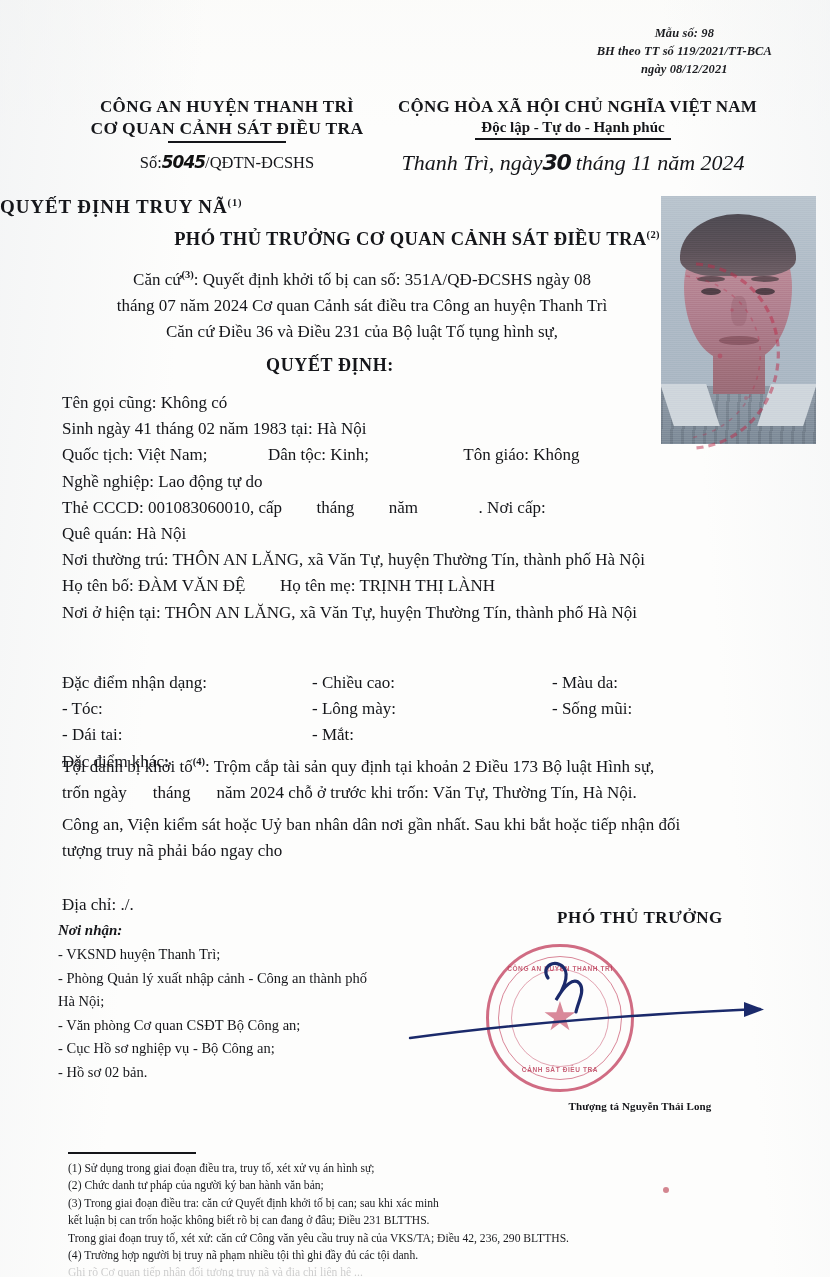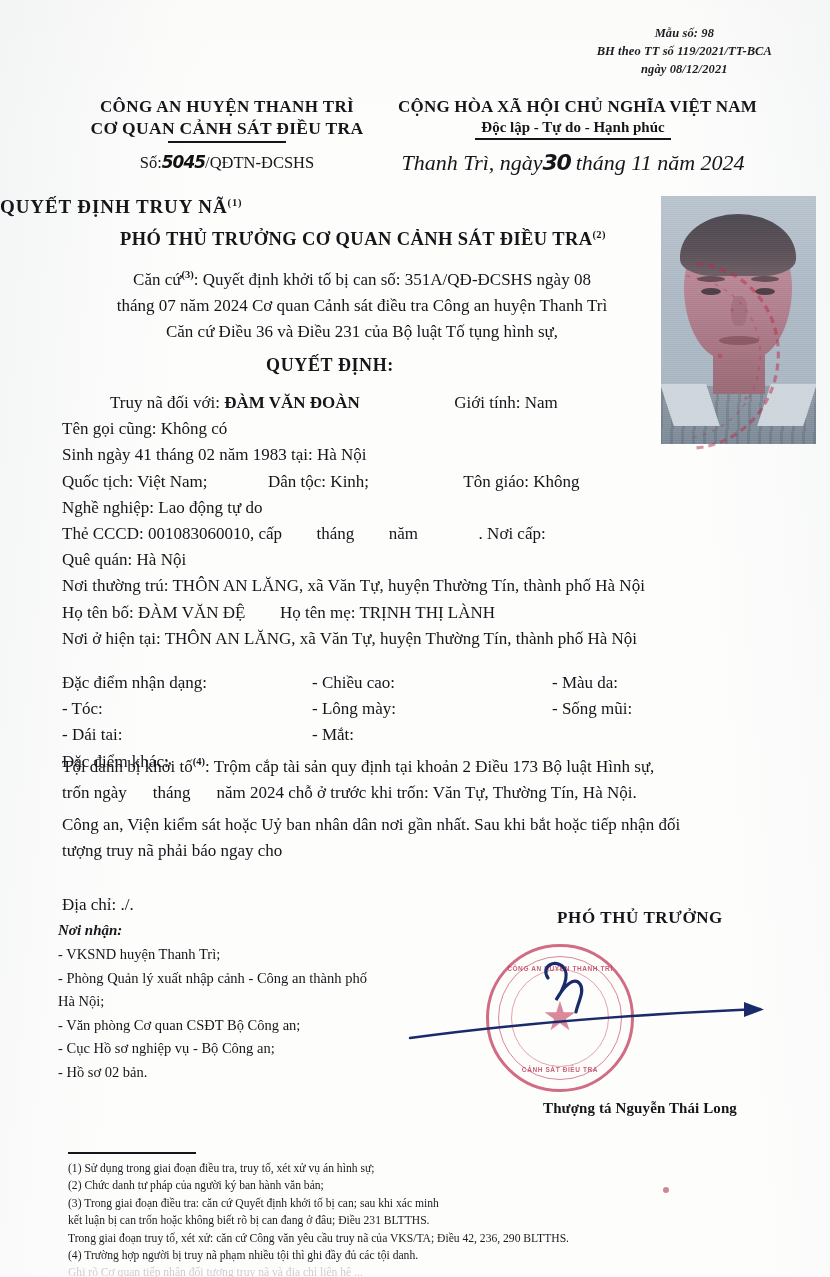--- a/index.html
+++ b/index.html
@@ -145,25 +145,24 @@
     width: 660px;
     font-weight: bold;
     font-size: 19px;
     letter-spacing: .9px;
   }
   .title-sub {
     position: absolute;
     top: 229px;
     left: 0;
     width: 660px;
-    text-align: center;
+    text-align: right;
     font-weight: bold;
     font-size: 18.5px;
     letter-spacing: .4px;
-    padding-left: 33px;
   }
   sup.fn {
     font-size: 10.5px;
     font-weight: bold;
     vertical-align: super;
   }
 
   
   .basis {
     position: absolute;
@@ -289,21 +288,21 @@
     font-size: 17px;
     letter-spacing: .6px;
   }
   .sig .stage {
     position: relative;
     height: 168px;
     margin-top: 4px;
   }
   .sig .name {
     font-weight: bold;
-    font-size: 15px;
+    font-size: 11px;
     letter-spacing: .1px;
     white-space: nowrap;
   }
 
   
   .seal {
     position: absolute;
     left: 16px;
     top: 12px;
     width: 142px;
@@ -549,27 +548,20 @@
   <div class="basis layer">
     <span class="ln"><span>Căn cứ</span><sup class="fn">(3)</sup><span>: Quyết định khởi tố bị can số: 351A/QĐ-ĐCSHS ngày 08</span></span>
     <span class="ln">tháng 07 năm 2024 Cơ quan Cảnh sát điều tra Công an huyện Thanh Trì</span>
     <span class="ln">Căn cứ Điều 36 và Điều 231 của Bộ luật Tố tụng hình sự,</span>
   </div>
 
   <div class="decide-word layer">QUYẾT ĐỊNH:</div>
 
   <div class="fields layer">
 
-    <span class="row indent">
-      <span>Truy nã đối với:</span>
-      <span class="bold">ĐÀM VĂN ĐOÀN</span>
-      <span class="gap-lg"></span>
-      <span>Giới tính:</span>
-      <span>Nam</span>
-    </span>
 
     <span class="row">
       <span>Tên gọi cũng:</span>
       <span>Không có</span>
     </span>
 
     <span class="row">Sinh ngày 41 tháng 02 năm 1983 tại: Hà Nội</span>
 
     <span class="row">
       <span>Quốc tịch:</span>

